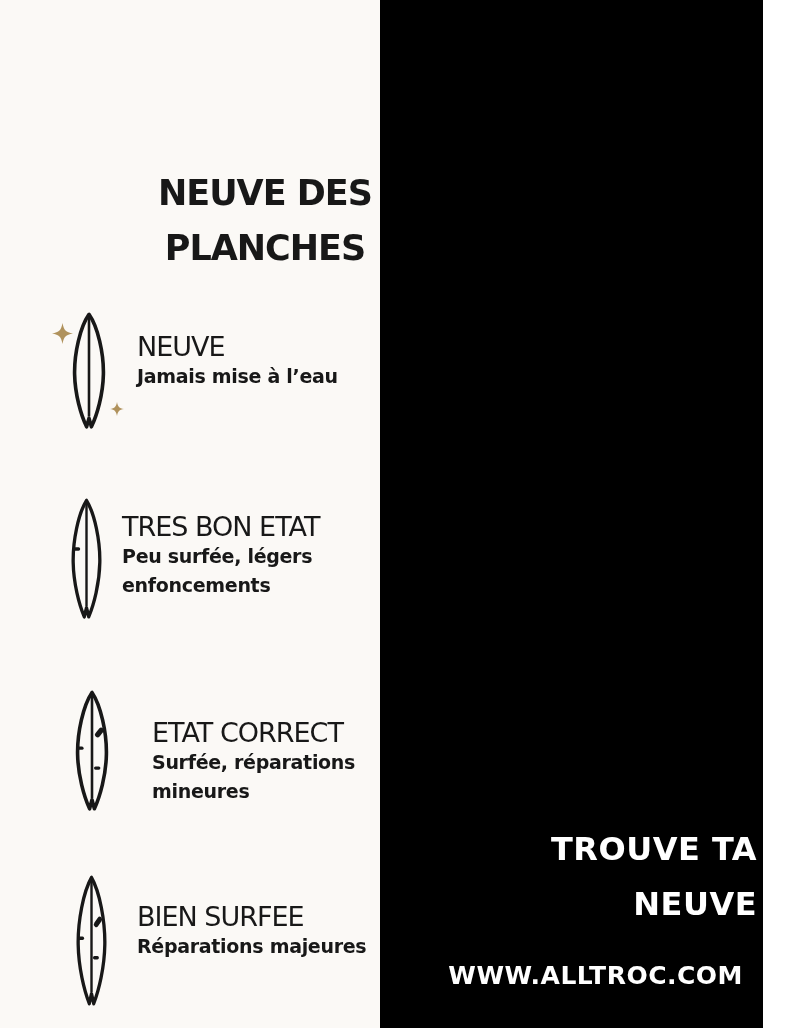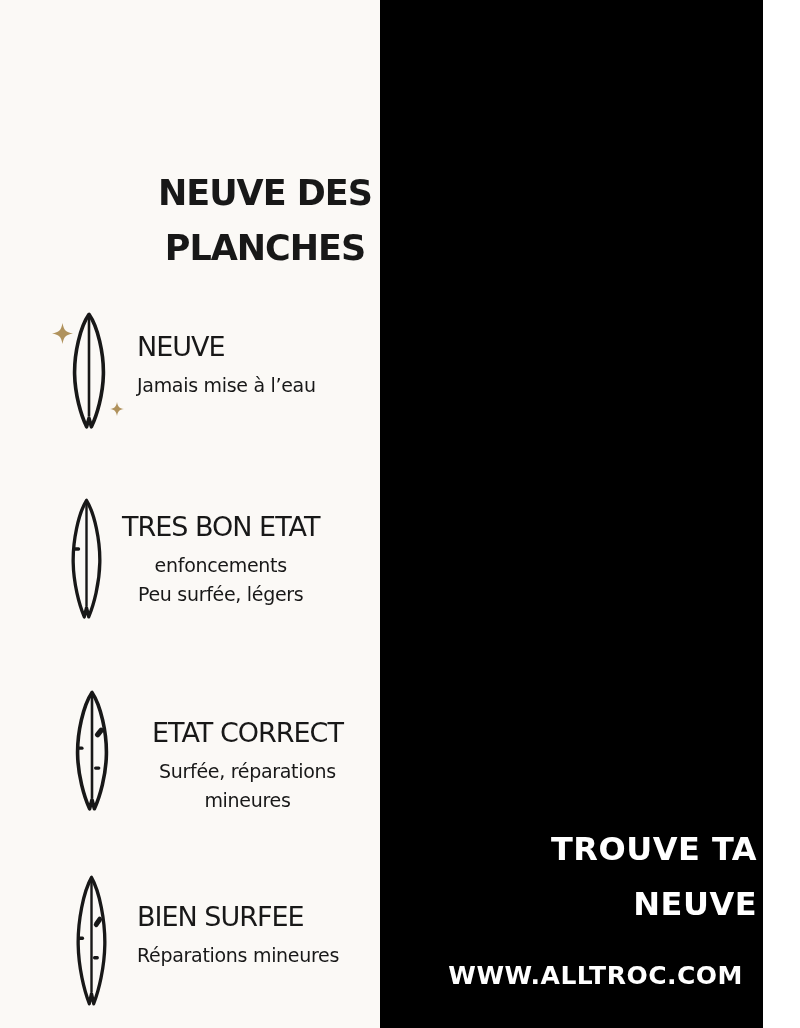--- a/index.html
+++ b/index.html
@@ -24,22 +24,22 @@
     text-align: center; color: var(--text-color, #181818);
     font-size: 35px; font-weight: 700; line-height: 55px; letter-spacing: -1px;
   }
   .condition .icon { position: absolute; }
   .condition .texts { position: absolute; }
   .cond-name {
     font-size: 27px; font-weight: 400; line-height: 30px; letter-spacing: -1px;
     color: var(--text-color, #181818);
   }
   .cond-desc {
-    margin-top: 9px; font-size: 19px; font-weight: 400; line-height: 29px;
-    letter-spacing: -0.3px; color: var(--text-color, #181818); text-align: center;
+    font-size: 19px; font-weight: 700; line-height: 29px;
+    letter-spacing: -0.3px; color: var(--text-color, #181818);
   }
   .desc-line:empty { display: none; }
 
   .s1 .icon  { left: 69px;  top: 312px; width: 40px; height: 118px; }
   .s1 .texts { left: 137px; top: 332px; }
   .s2 .icon  { left: 68px;  top: 498px; width: 37px; height: 122px; }
   .s2 .texts { left: 122px; top: 512px; }
   .s3 .icon  { left: 72px;  top: 690px; width: 40px; height: 122px; }
   .s3 .texts { left: 152px; top: 718px; }
   .s4 .icon  { left: 73px;  top: 875px; width: 37px; height: 132px; }
@@ -104,22 +104,22 @@
     <div class="icon">
       <svg class="board" viewBox="0 0 100 300" preserveAspectRatio="none">
         <path class="rail" d="M50 6 C28 38 13 105 14 158 C15 210 30 262 44 292 L50 270 L56 292 C70 262 85 210 86 158 C87 105 72 38 50 6 Z"></path>
         <path class="stringer" d="M50 12 L50 266"></path>
         <rect class="ding" x="15" y="121" width="18" height="9" rx="4.5"></rect>
       </svg>
     </div>
     <div class="texts">
       <div class="cond-name">TRES BON ETAT</div>
       <div class="cond-desc">
+        <div class="desc-line">Peu surfée, légers</div>
         <div class="desc-line">enfoncements</div>
-        <div class="desc-line">Peu surfée, légers</div>
       </div>
     </div>
   </div>
 
   <div class="condition s3">
     <div class="icon">
       <svg class="board" viewBox="0 0 100 300" preserveAspectRatio="none">
         <path class="rail" d="M50 6 C28 38 13 105 14 158 C15 210 30 262 44 292 L50 270 L56 292 C70 262 85 210 86 158 C87 105 72 38 50 6 Z"></path>
         <path class="stringer" d="M50 12 L50 266"></path>
         <rect class="ding" x="55" y="98" width="27" height="13" rx="6.5" transform="rotate(-50 68.5 104.5)"></rect>
@@ -142,21 +142,21 @@
         <path class="rail" d="M50 6 C28 38 13 105 14 158 C15 210 30 262 44 292 L50 270 L56 292 C70 262 85 210 86 158 C87 105 72 38 50 6 Z"></path>
         <path class="stringer" d="M50 12 L50 266"></path>
         <rect class="ding" x="54" y="100" width="27" height="13" rx="6.5" transform="rotate(-50 67.5 106.5)"></rect>
         <rect class="ding" x="13" y="140" width="17" height="8" rx="4"></rect>
         <rect class="ding" x="54" y="184" width="16" height="8" rx="4"></rect>
       </svg>
     </div>
     <div class="texts">
       <div class="cond-name">BIEN SURFEE</div>
       <div class="cond-desc">
-        <div class="desc-line">Réparations mineures</div>
+        <div class="desc-line">Réparations majeures</div>
 
       </div>
     </div>
   </div>
 
   <h2 class="tagline">
     <span>TROUVE TA</span><br>
     <span>NEUVE</span>
   </h2>
   <div class="website">WWW.ALLTROC.COM</div>

